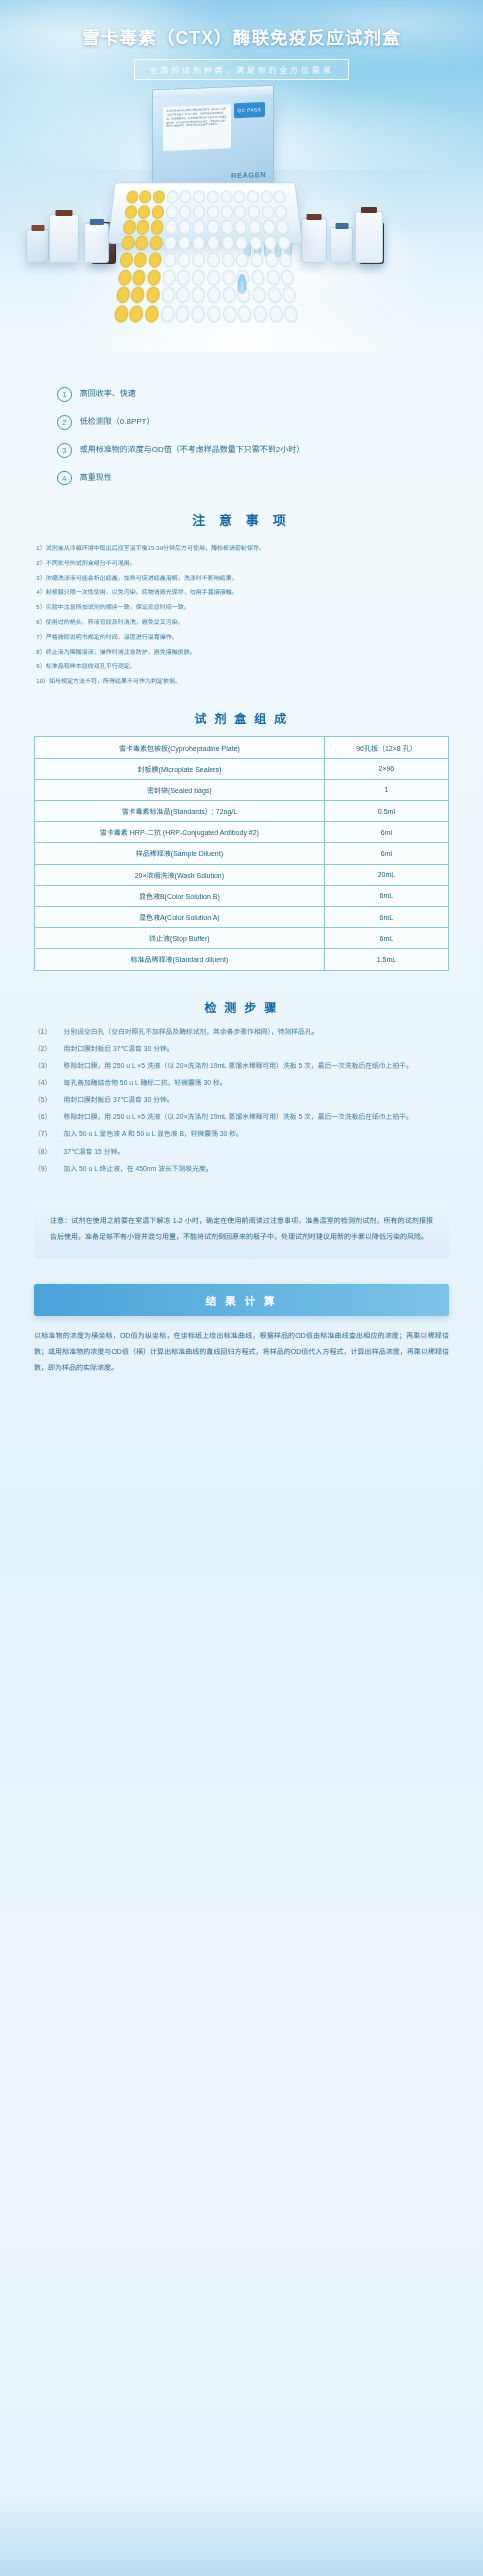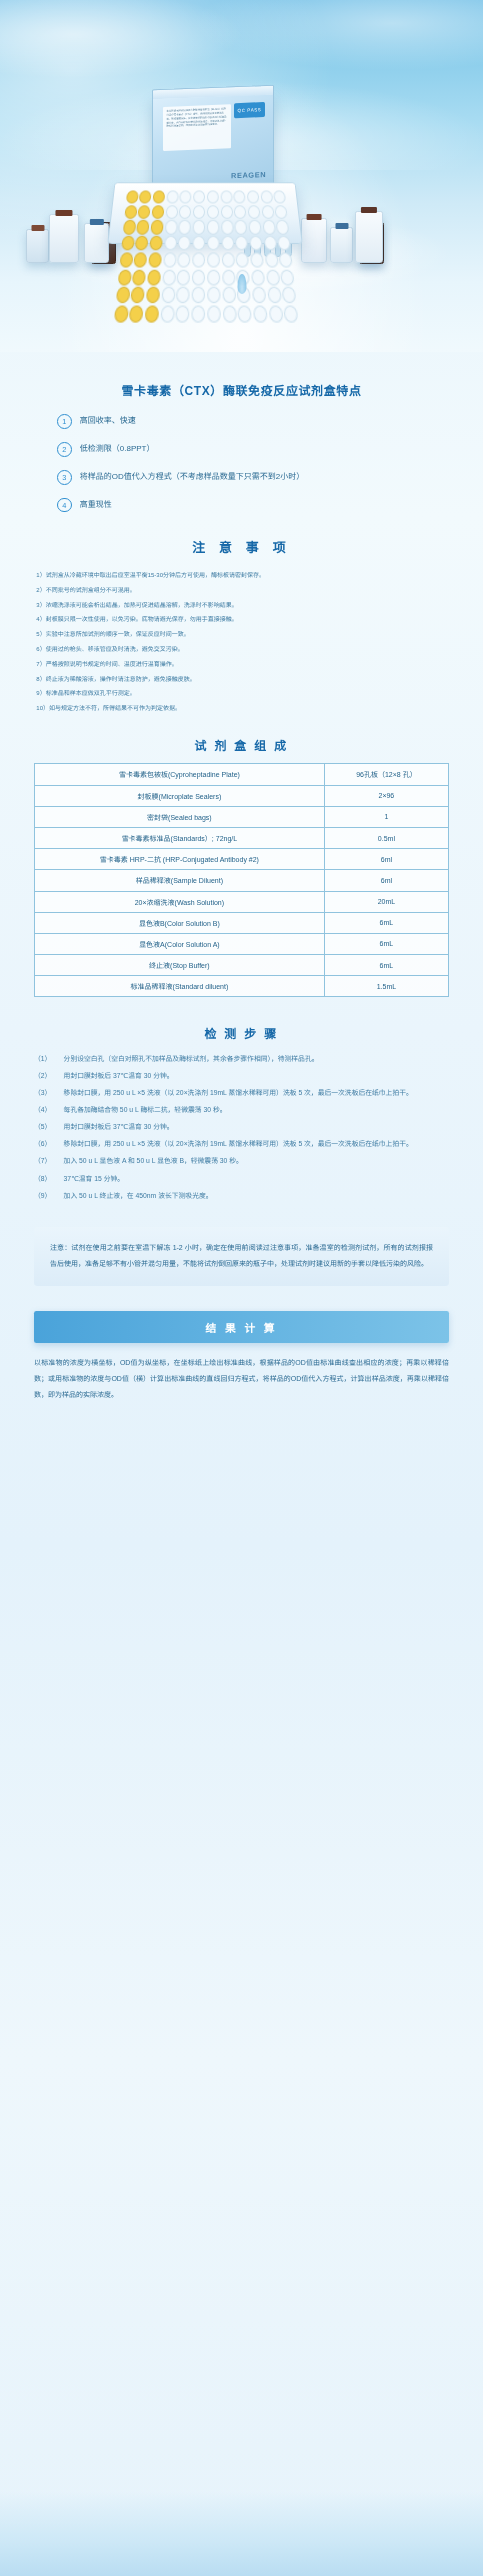--- a/index.html
+++ b/index.html
@@ -291,20 +291,24 @@
   }
 </style>
 </head>
 <body>
 
 <div class="page">
 
   <section class="hero">
     <div class="cloudband"></div>
 
+    <div class="hero-title-wrap">
+      <div class="hero-title">雪卡毒素（CTX）酶联免疫反应试剂盒</div>
+      <div class="hero-sub">全面的试剂种类，满足你的全方位需求</div>
+    </div>
 
     <div class="product-stage">
       <div class="water-glow"></div>
 
       <div class="box">
         <div class="box-top"></div>
         <div class="box-label">本试剂盒采用双抗体夹心酶联免疫吸附法（ELISA）检测样品中雪卡毒素（CTX）含量。用纯化的抗体包被微孔板，制成固相抗体，往包被单抗的微孔中依次加入标准品或样本，再与HRP标记的检测抗体结合，形成抗体-抗原-酶标抗体复合物，经彻底洗涤后加底物TMB显色。</div>
         <div class="box-chip">QC PASS</div>
         <div class="box-brand">REAGEN</div>
       </div>
@@ -438,33 +442,32 @@
             <i></i>
             <i></i>
         </div>
       </div>
 
       <div class="drip"></div>
     </div>
   </section>
 
   <section class="sec features">
-    <h2 class="sec-title-blue">雪卡毒素（CTX）酶联免疫反应试剂盒特点</h2>
     <div class="feat-list">
       <div class="feat-item">
         <div class="feat-num">1</div>
         <div class="feat-text">高回收率、快速</div>
       </div>
       <div class="feat-item">
         <div class="feat-num">2</div>
         <div class="feat-text">低检测限（0.8PPT）</div>
       </div>
       <div class="feat-item">
         <div class="feat-num">3</div>
-        <div class="feat-text">将样品的OD值代入方程式（不考虑样品数量下只需不到2小时）</div>
+        <div class="feat-text">或用标准物的浓度与OD值（不考虑样品数量下只需不到2小时）</div>
       </div>
       <div class="feat-item">
         <div class="feat-num">4</div>
         <div class="feat-text">高重现性</div>
       </div>
     </div>
   </section>
 
 
 

